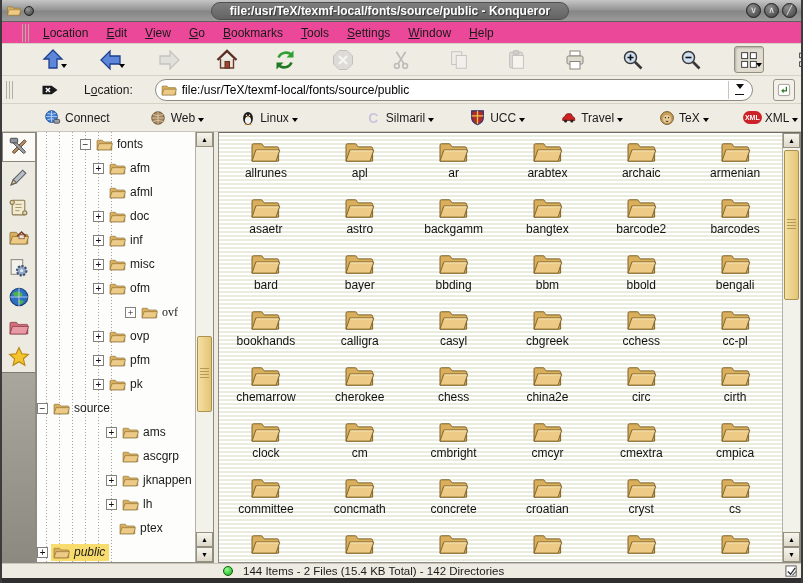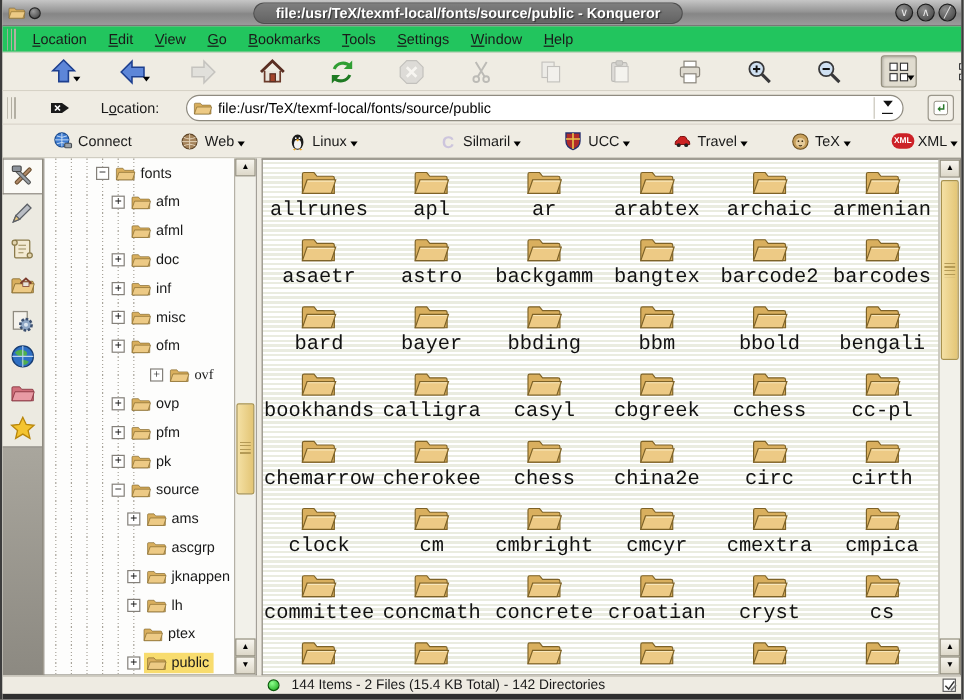--- a/index.html
+++ b/index.html
@@ -17,22 +17,22 @@
   .tb-appicon{display:flex;align-items:center;gap:2px;}
   .tb-dot{width:10px;height:10px;border-radius:50%;background:radial-gradient(circle at 35% 30%,#9a9a9a,#3a3a3a);border:1px solid #222;}
   .tb-plate{margin:0 auto;background:linear-gradient(180deg,#7e7e7e,#636363);border:1px solid #4f4f4f;
     border-radius:9px;padding:1px 18px;color:#fff;font-weight:bold;font-size:12px;
     text-shadow:1px 1px 1px rgba(0,0,0,.55);white-space:nowrap;}
   .tb-btns{display:flex;gap:3px;}
   .tb-btn{width:15px;height:15px;border-radius:50%;border:1px solid #1f1f1f;color:#e8e8e8;
     background:radial-gradient(circle at 35% 30%,#8d8d8d,#3f3f3f);
     font-size:9px;line-height:13px;text-align:center;cursor:pointer;}
   
-  .menubar{height:22px;flex:0 0 22px;display:flex;align-items:center;background:#22c55e;
-    border-bottom:1px solid #d6d2c6;padding-left:2px;}
+  .menubar{height:22px;flex:0 0 22px;display:flex;align-items:center;background:#ec4899;
+    border-bottom:1px solid #d6d2c6;padding-left:18px;}
   .handle{width:8px;height:18px;margin:0 4px 0 2px;
     background:repeating-linear-gradient(90deg,#b3afa3 0 1px,transparent 1px 3px);}
   .menu-item{padding:3px 9px;cursor:pointer;}
   .menu-item u{text-decoration:underline;}
   
   .toolbar{display:flex;align-items:center;background:#efece3;border-bottom:1px solid #d6d2c6;gap:28px;}
   .main-toolbar{height:32px;flex:0 0 32px;padding-left:2px;}
   .tbtn{width:30px;height:27px;display:flex;align-items:center;justify-content:center;
     border-radius:3px;position:relative;cursor:pointer;flex:0 0 auto;}
   .tbtn.pressed{background:#e0dccf;border:1px solid #94907f;box-shadow:inset 1px 1px 2px rgba(0,0,0,.22);}
@@ -108,21 +108,21 @@
   .vsb .thumb::after{content:'';position:absolute;left:2px;right:2px;top:50%;height:12px;transform:translateY(-50%);
     background:repeating-linear-gradient(180deg,#b49a55 0 1px,transparent 1px 3px);}
   .splitter{width:4px;flex:0 0 4px;background:#eeebe2;cursor:col-resize;}
   
   .main-panel{flex:1;position:relative;border:1px solid #8f8b80;border-top:1px solid #706c62;
     background:repeating-linear-gradient(180deg,#ffffff 0 2px,#eaece0 2px 4px);overflow:hidden;}
   .icon-grid{position:absolute;top:0;left:0;right:18px;bottom:0;overflow:hidden;
     display:grid;grid-template-columns:repeat(6,1fr);align-content:start;padding-top:5px;}
   .grid-host{display:contents;}
   .cell{height:56px;display:flex;flex-direction:column;align-items:center;cursor:pointer;}
-  .f-label{font-family:Liberation Mono, monospace;font-size:17px;margin-top:1px;color:#111;}
+  .f-label{font-family:Liberation Sans, sans-serif;font-size:12px;margin-top:1px;color:#111;}
   
   .statusbar{height:15px;flex:0 0 15px;display:flex;align-items:center;background:#eeebe2;
     border-top:1px solid #c9c5ba;padding-left:221px;position:relative;font-size:11.5px;}
   .led{width:10px;height:10px;border-radius:50%;margin-right:10px;
     background:radial-gradient(circle at 35% 30%,#8dff8d,#17a617);border:1px solid #0c5c0c;}
   .sb-corner{position:absolute;right:3px;top:1px;cursor:pointer;}
   .bottom-strip{height:5px;flex:0 0 5px;background:#2f2f2f;}
   svg{display:block;}
 </style>
 </head>
@@ -633,21 +633,21 @@
           <div class="tree-row exp-plus" style="padding-left: 56px;">
             <span class="exp"></span>
             <span class="row-core">
               <svg width="19" height="15" viewBox="0 0 34 28">
                 <path d="M3 24 V7.5 Q3 6 4.5 6 H13 l2.6 3.2 H29 q1.6 0 1.6 1.6 V24 Z" fill="#d9af5e" stroke="#7d6227"></path>
                 <path d="M3 24 L7 12.4 H31.8 L28 24 Z" fill="#edca85" stroke="#7d6227"></path>
               </svg>
               <span class="t-label">pk</span>
             </span>
           </div>
-          <div class="tree-row exp-minus" style="padding-left: 56px;">
+          <div class="tree-row exp-minus" style="">
             <span class="exp"></span>
             <span class="row-core">
               <svg width="19" height="15" viewBox="0 0 34 28">
                 <path d="M3 24 V7.5 Q3 6 4.5 6 H13 l2.6 3.2 H29 q1.6 0 1.6 1.6 V24 Z" fill="#d9af5e" stroke="#7d6227"></path>
                 <path d="M3 24 L7 12.4 H31.8 L28 24 Z" fill="#edca85" stroke="#7d6227"></path>
               </svg>
               <span class="t-label">source</span>
             </span>
           </div>
           <div class="tree-row exp-plus" style="padding-left: 69px;">
@@ -693,21 +693,21 @@
           <div class="tree-row exp-none" style="padding-left: 66px;">
             <span class="exp"></span>
             <span class="row-core">
               <svg width="19" height="15" viewBox="0 0 34 28">
                 <path d="M3 24 V7.5 Q3 6 4.5 6 H13 l2.6 3.2 H29 q1.6 0 1.6 1.6 V24 Z" fill="#d9af5e" stroke="#7d6227"></path>
                 <path d="M3 24 L7 12.4 H31.8 L28 24 Z" fill="#edca85" stroke="#7d6227"></path>
               </svg>
               <span class="t-label">ptex</span>
             </span>
           </div>
-          <div class="tree-row selected exp-plus" style="padding-left: 69px;">
+          <div class="tree-row selected exp-plus" style=" font-style: italic;">
             <span class="exp"></span>
             <span class="row-core">
               <svg width="19" height="15" viewBox="0 0 34 28">
                 <path d="M3 24 V7.5 Q3 6 4.5 6 H13 l2.6 3.2 H29 q1.6 0 1.6 1.6 V24 Z" fill="#d9af5e" stroke="#7d6227"></path>
                 <path d="M3 24 L7 12.4 H31.8 L28 24 Z" fill="#edca85" stroke="#7d6227"></path>
               </svg>
               <span class="t-label">public</span>
             </span>
           </div>
         </div>

